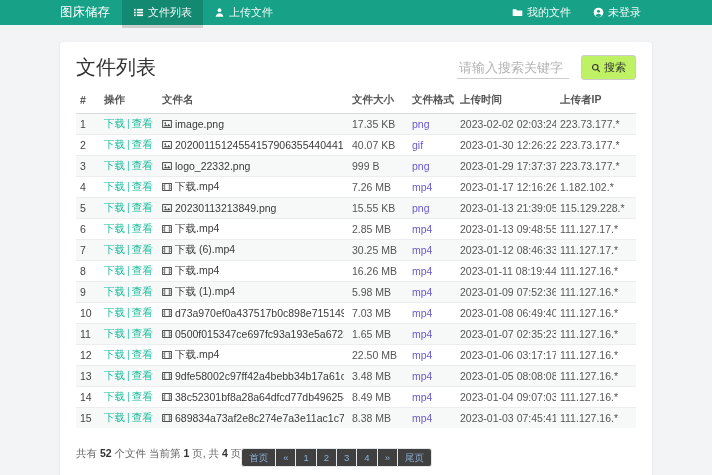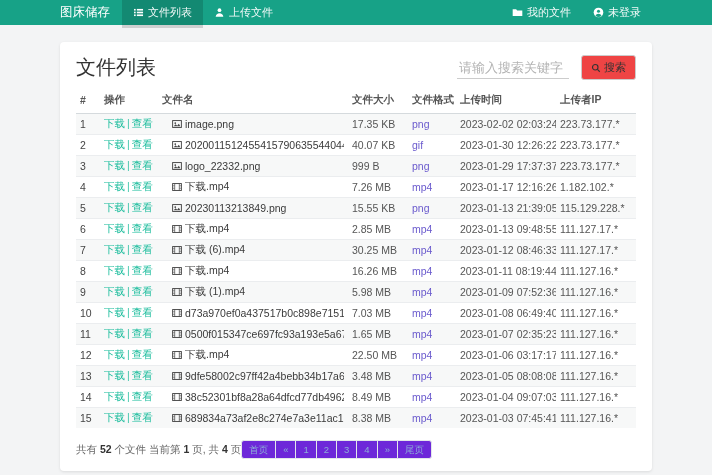--- a/index.html
+++ b/index.html
@@ -34,56 +34,56 @@
   .page-title { font-size: 20px; font-weight: 400; color: #333; margin: 0; }
   .search { display: flex; align-items: center; gap: 12px; }
   .search input {
     border: none; border-bottom: 1px solid #ccc; width: 112px;
     font-size: 13px; padding: 3px 2px; outline: none; color: #333;
     font-family: inherit; background: transparent;
   }
   .search input::placeholder { color: #b3b3b3; }
   .search-btn {
     display: inline-flex; align-items: center; gap: 3px;
-    background: #ef4444; border: 1px solid #ccc; border-radius: 3px;
+    background: #bef264; border: 1px solid #ccc; border-radius: 3px;
     font-size: 11px; color: #333; padding: 4px 9px; cursor: pointer; font-family: inherit;
   }
   .search-btn svg { width: 10px; height: 10px; }
 
   
   table { width: 100%; border-collapse: collapse; font-size: 10.5px; table-layout: fixed; }
   thead th {
     text-align: left; font-weight: 700; color: #555;
     padding: 4px 4px 6px; border-bottom: 1px solid #d5dadd;
     white-space: nowrap;
   }
   tbody td {
     padding: 3px 4px; border-top: 1px solid #ebedef;
     color: #444; white-space: nowrap; overflow: hidden;
   }
   tbody tr:first-child td { border-top: none; }
   tbody tr:nth-child(odd) { background: #f7f8f8; }
   .op a { color: var(--action-link, #1abc9c); text-decoration: none; cursor: pointer; }
   .op .sep { color: var(--action-link, #1abc9c); margin: 0 2px; opacity: .85; }
-  .file-cell { display: flex; align-items: center; gap: 3px; margin-left: 10px; }
+  .file-cell { display: flex; align-items: center; gap: 3px; }
   .file-icon { flex: 0 0 auto; display: inline-flex; }
   .file-icon svg { width: 10px; height: 10px; }
   .file-name { overflow: hidden; white-space: nowrap; color: #3a3a3a; }
   .fmt a { color: var(--format-link, #6a5acd); text-decoration: none; cursor: pointer; }
   .muted { color: #555; }
 
   
   .table-foot { display: flex; align-items: center; margin-top: 12px; }
   .summary { font-size: 10.5px; color: #666; }
   .summary b { color: #333; }
   .pagination { display: flex; }
   .page-btn {
     border: 1px solid #e3e7ea; margin-left: -1px; padding: 3px 7px;
-    font-size: 9.5px; color: var(--page-link, #8cafd6); background: #6d28d9;
-    text-decoration: none; cursor: pointer; line-height: 1.2;
+    font-size: 9.5px; color: var(--page-link, #8cafd6); background: #404040;
+    text-decoration: none; cursor: pointer; line-height: 1.2; margin-top: 8px;
   }
   .page-btn:first-child { margin-left: 0; border-radius: 3px 0 0 3px; }
   .page-btn:last-child { border-radius: 0 3px 3px 0; }
 </style>
 </head>
 <body>
 
 <nav class="navbar">
   <div class="nav-inner">
     <a class="brand">图床储存</a>

